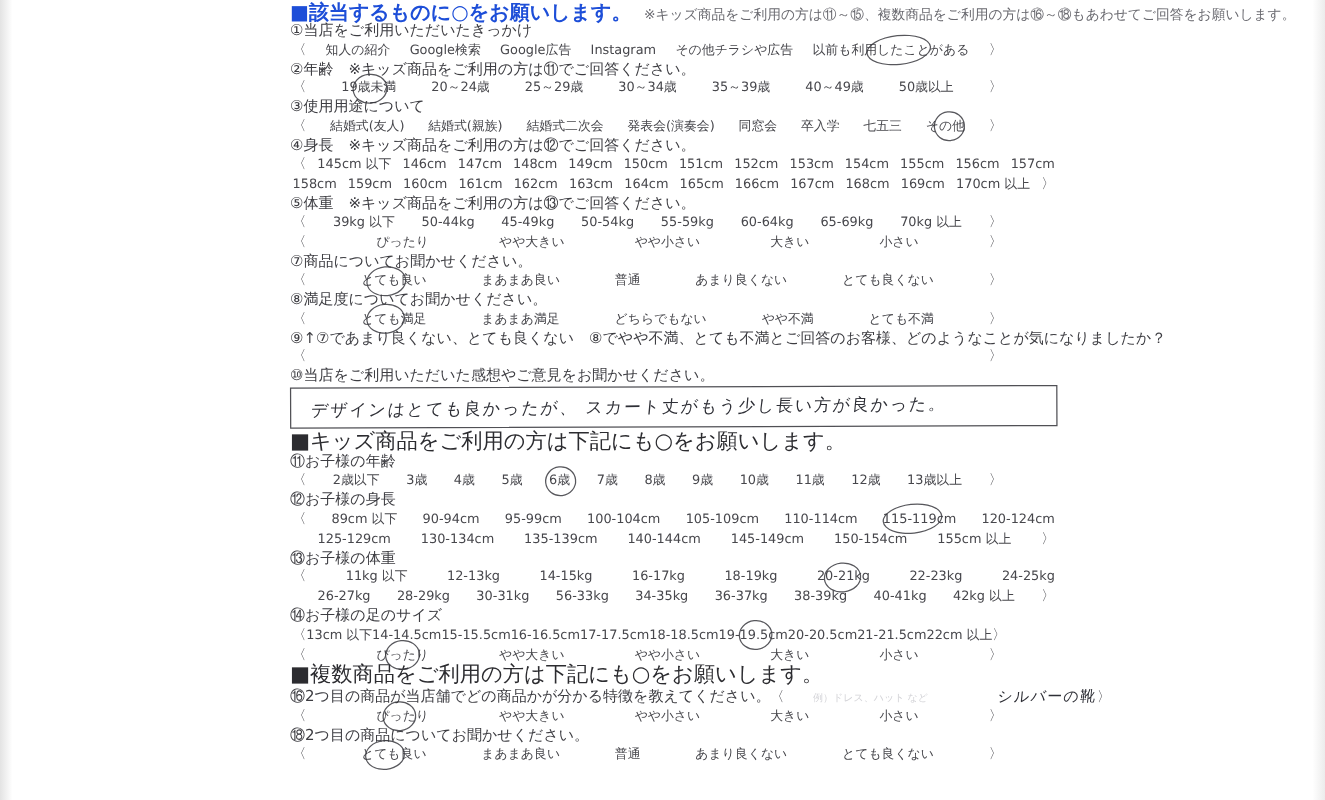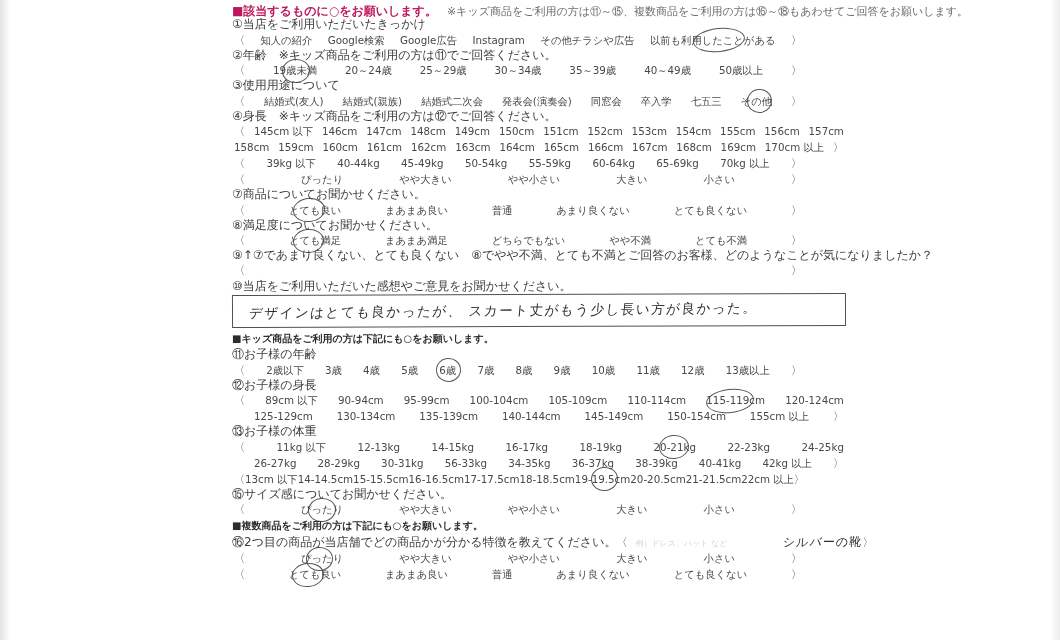--- a/index.html
+++ b/index.html
@@ -6,24 +6,24 @@
   #page{position:relative;width:1060px;height:640px;background:#ffffff;overflow:hidden;
         font-family:"DejaVu Sans","Liberation Sans",sans-serif;}
   
   .edge{position:absolute;top:0;bottom:0;width:10px;pointer-events:none;}
   .edge.left{left:0;background:linear-gradient(to right,#e3e3e3,#ffffff);}
   .edge.right{right:0;background:linear-gradient(to left,#ececec,#ffffff);}
 
   #doc{position:absolute;left:232px;top:2px;width:618px;color:#45454a;}
 
   .hdr{height:15px;line-height:15px;white-space:nowrap;}
-  .hdr .t{font-weight:bold;font-size:12px;color:#be185d;}
+  .hdr .t{font-weight:bold;font-size:16px;color:#1d4ed8;}
   .hdr .n{font-size:11px;color:#6a6a70;margin-left:10px;}
 
-  .sec-heading{font-weight:bold;font-size:10px;color:#2c2c30;height:17px;line-height:17px;}
+  .sec-heading{font-weight:normal;font-size:17px;color:#2c2c30;height:17px;line-height:17px;}
 
   .q-label{font-size:12px;height:14.5px;line-height:14.5px;color:#3d3d42;white-space:nowrap;}
 
   .row{display:flex;justify-content:space-between;align-items:baseline;
        height:16px;line-height:16px;font-size:10.3px;color:#47474c;padding:0 6px 0 2px;}
   .row.pad-r{padding-right:48px;}
   .row.cont{padding-left:22px;}
   .bracket{color:#55555a;font-size:11px;}
 
   .opt{position:relative;white-space:nowrap;}
@@ -31,21 +31,21 @@
        top:-3.5px;height:calc(100% + 6px);border:1.5px solid #3a3a40;border-radius:50%;
        transform:rotate(-6deg);pointer-events:none;opacity:.85;}
 
   .comment-box{margin:1px 4px 3px 0;border:1.2px solid #505055;height:31px;
        display:flex;align-items:center;padding-left:16px;transform:rotate(-0.2deg);background:#fff;}
   .hand{font-size:13.5px;color:#2e2f36;transform:skewX(-6deg) rotate(-0.4deg);
         letter-spacing:1.5px;white-space:nowrap;}
   .hand.small{font-size:12px;letter-spacing:1px;}
   .inline-q{display:flex;align-items:baseline;height:16px;line-height:16px;padding-right:6px;}
   .inline-q .q-label{height:16px;line-height:16px;}
-  .hint{color:#d4d4d8;font-size:8px;margin-left:8px;white-space:nowrap;}
+  .hint{color:#d4d4d8;font-size:8px;margin-left:23px;white-space:nowrap;}
   .inline-q .hand{margin-left:56px;}
   .inline-q .bracket.close{margin-left:auto;}
 </style>
 </head>
 <body>
 
 <div id="page">
   <div class="edge left"></div>
   <div class="edge right"></div>
 
@@ -116,24 +116,25 @@
           <span class="opt">163cm</span>
           <span class="opt">164cm</span>
           <span class="opt">165cm</span>
           <span class="opt">166cm</span>
           <span class="opt">167cm</span>
           <span class="opt">168cm</span>
           <span class="opt">169cm</span>
           <span class="opt">170cm 以上</span>
           <span class="bracket">〉</span>
         </div>
+        <div class="q-label">⑤体重　※キッズ商品をご利用の方は⑬でご回答ください。</div>
         <div class="row pad-r">
           <span class="bracket">〈</span>
           <span class="opt">39kg 以下</span>
-          <span class="opt">40-44kg</span>
+          <span class="opt">50-44kg</span>
           <span class="opt">45-49kg</span>
           <span class="opt">50-54kg</span>
           <span class="opt">55-59kg</span>
           <span class="opt">60-64kg</span>
           <span class="opt">65-69kg</span>
           <span class="opt">70kg 以上</span>
           <span class="bracket">〉</span>
         </div>
         <div class="row pad-r">
           <span class="bracket">〈</span>
@@ -230,35 +231,35 @@
           <span class="opt">28-29kg</span>
           <span class="opt">30-31kg</span>
           <span class="opt">56-33kg</span>
           <span class="opt">34-35kg</span>
           <span class="opt">36-37kg</span>
           <span class="opt">38-39kg</span>
           <span class="opt">40-41kg</span>
           <span class="opt">42kg 以上</span>
           <span class="bracket">〉</span>
         </div>
+        <div class="q-label">⑭お子様の足のサイズ</div>
         <div class="row pad-r">
           <span class="bracket">〈</span>
           <span class="opt">13cm 以下</span>
           <span class="opt">14-14.5cm</span>
           <span class="opt">15-15.5cm</span>
           <span class="opt">16-16.5cm</span>
           <span class="opt">17-17.5cm</span>
           <span class="opt">18-18.5cm</span>
           <span class="opt circ" style="--cl: 30%; --cw: 45%;">19-19.5cm</span>
           <span class="opt">20-20.5cm</span>
           <span class="opt">21-21.5cm</span>
           <span class="opt">22cm 以上</span>
           <span class="bracket">〉</span>
         </div>
-        <div class="q-label">⑮サイズ感についてお聞かせください。</div>
         <div class="row pad-r">
           <span class="bracket">〈</span>
           <span class="opt circ" style="--cl: 16%; --cw: 62%;">ぴったり</span>
           <span class="opt">やや大きい</span>
           <span class="opt">やや小さい</span>
           <span class="opt">大きい</span>
           <span class="opt">小さい</span>
           <span class="bracket">〉</span>
         </div>
         <div class="sec-heading">■複数商品をご利用の方は下記にも○をお願いします。</div>
@@ -271,20 +272,21 @@
         </div>
         <div class="row pad-r">
           <span class="bracket">〈</span>
           <span class="opt circ" style="--cl: 12%; --cw: 60%;">ぴったり</span>
           <span class="opt">やや大きい</span>
           <span class="opt">やや小さい</span>
           <span class="opt">大きい</span>
           <span class="opt">小さい</span>
           <span class="bracket">〉</span>
         </div>
+        <div class="q-label">⑱2つ目の商品についてお聞かせください。</div>
         <div class="row pad-r">
           <span class="bracket">〈</span>
           <span class="opt circ" style="--cl: 6%; --cw: 58%;">とても良い</span>
           <span class="opt">まあまあ良い</span>
           <span class="opt">普通</span>
           <span class="opt">あまり良くない</span>
           <span class="opt">とても良くない</span>
           <span class="bracket">〉</span>
         </div>
       </div>

